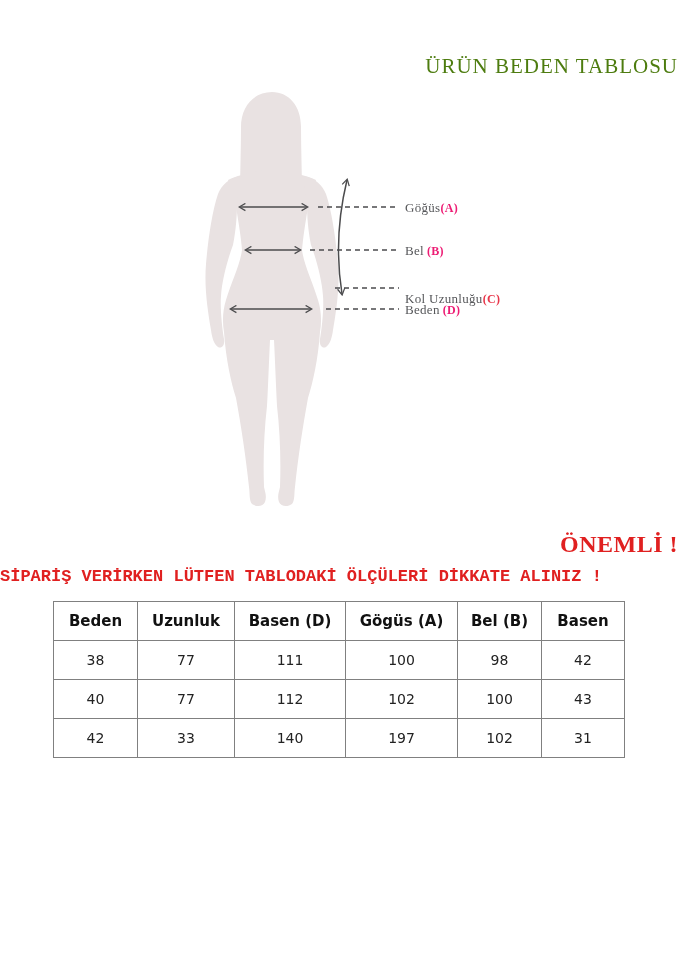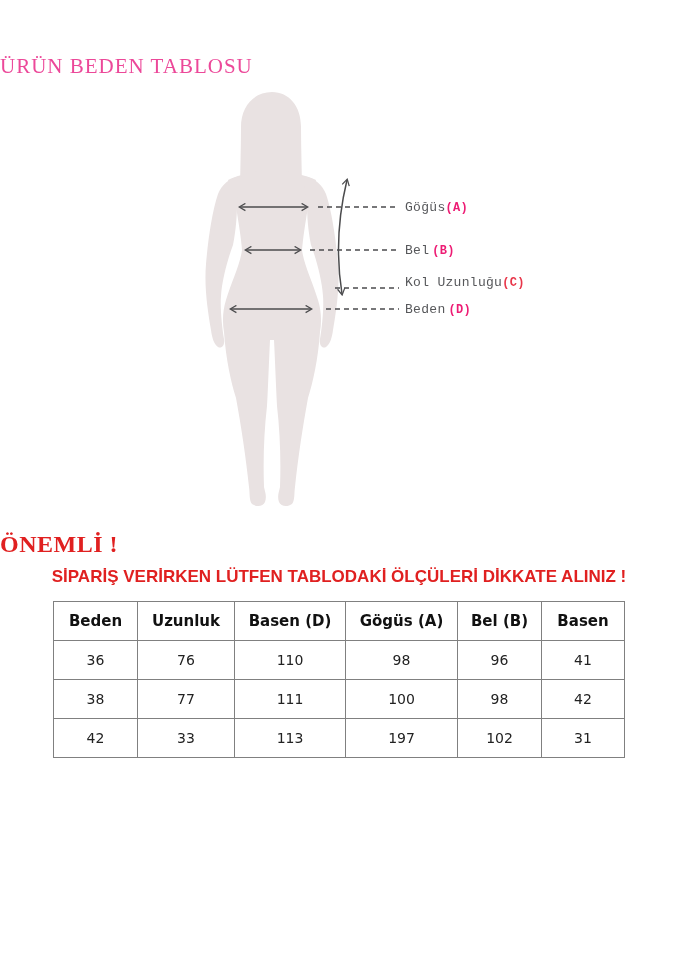--- a/index.html
+++ b/index.html
@@ -3,43 +3,42 @@
 <meta charset="utf-8">
 <style>
   html,body { margin:0; padding:0; background:#ffffff; }
   .page {
     position:relative; width:678px; height:960px;
     background:#ffffff; overflow:hidden;
     font-family:"Liberation Sans", sans-serif;
   }
   .page-title {
     position:absolute; top:54px; left:0; width:100%;
-    text-align:left;
+    text-align:right;
     font-family:"Liberation Serif", serif;
-    font-size:21px; color:#ec4899; letter-spacing:1px;
+    font-size:21px; color:#4d7c0f; letter-spacing:1px;
   }
   .figure-svg { position:absolute; left:0; top:0; }
   .m-label {
     position:absolute; left:405px; white-space:nowrap;
-    font-family:Liberation Mono, monospace;
+    font-family:Liberation Serif, serif;
     font-size:13px; color:#56575a; letter-spacing:0.3px;
   }
   .label-code { color:#ed1c74; font-size:12px; font-weight:bold; }
   .label-code.red { color:#e8364a; }
   .label-code.sp { margin-left:3px; }
   .warning-heading {
     position:absolute; top:531px; left:0; width:100%;
-    text-align:left;
+    text-align:right;
     font-family:"Liberation Serif", serif; font-weight:bold;
     font-size:24px; color:#e02020; letter-spacing:0.5px;
   }
   .warning-subheading {
     position:absolute; top:567px; left:0; width:100%;
-    text-align:center;
-    font-family:Liberation Sans, sans-serif; font-weight:bold;
+    font-family:Liberation Mono, monospace; font-weight:bold;
     font-size:17px; color:#e02020;
   }
   table.size-table {
     position:absolute; left:53px; top:601px; width:571px;
     border-collapse:collapse; table-layout:fixed;
     font-family:"DejaVu Sans", sans-serif; color:#222222;padding-left:36px;
   }
   .size-table th, .size-table td {
     border:1px solid #808080; text-align:center;
     vertical-align:middle; height:38px; padding:0;
@@ -137,21 +136,21 @@
       <line x1="326" y1="309" x2="399" y2="309"></line>
     </g>
   </svg>
 
   <div class="m-label" style="top:200px">
     <span>Göğüs</span><span class="label-code">(A)</span>
   </div>
   <div class="m-label" style="top:243px">
     <span>Bel</span><span class="label-code sp">(B)</span>
   </div>
-  <div class="m-label" style="top:275px">
+  <div class="m-label" style="top:291px">
     <span>Kol Uzunluğu</span><span class="label-code red">(C)</span>
   </div>
   <div class="m-label" style="top:302px">
     <span>Beden</span><span class="label-code sp">(D)</span>
   </div>
 
   <div class="warning-heading">ÖNEMLİ !</div>
   <div class="warning-subheading">SİPARİŞ VERİRKEN LÜTFEN TABLODAKİ ÖLÇÜLERİ DİKKATE ALINIZ !</div>
 
   <table class="size-table">
@@ -168,39 +167,39 @@
         <th>Beden</th>
         <th>Uzunluk</th>
         <th>Basen (D)</th>
         <th>Gögüs (A)</th>
         <th>Bel (B)</th>
         <th>Basen</th>
       </tr>
     </thead>
     <tbody>
       <tr>
-        <td>36</td>
-        <td>76</td>
-        <td>110</td>
-        <td>98</td>
-        <td>96</td>
-        <td>41</td>
-      </tr>
-      <tr>
         <td>38</td>
         <td>77</td>
         <td>111</td>
         <td>100</td>
         <td>98</td>
         <td>42</td>
       </tr>
       <tr>
+        <td>40</td>
+        <td>77</td>
+        <td>112</td>
+        <td>102</td>
+        <td>100</td>
+        <td>43</td>
+      </tr>
+      <tr>
         <td>42</td>
         <td>33</td>
-        <td>113</td>
+        <td>140</td>
         <td>197</td>
         <td>102</td>
         <td>31</td>
       </tr>
     </tbody>
   </table>
 
 </div>
 
 </body></html>

